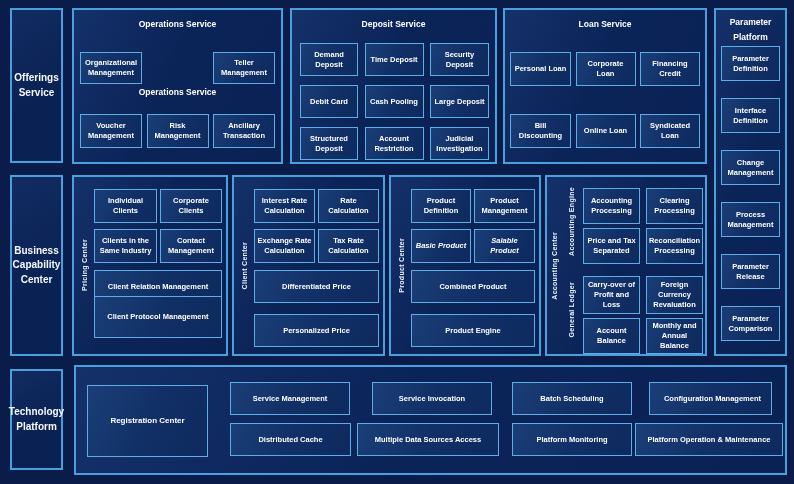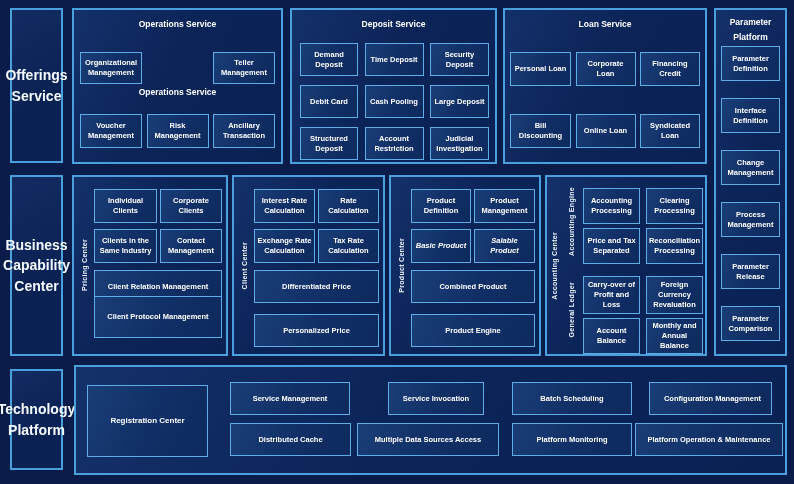--- a/index.html
+++ b/index.html
@@ -10,21 +10,21 @@
   .panel{
     position:absolute;box-sizing:border-box;
     border:2px solid #4aa0dd;
     background:linear-gradient(115deg,#15316a 0%,#0b2458 45%,#0a2154 100%);
   }
   .sidebar{
     position:absolute;box-sizing:border-box;
     border:2px solid #4aa0dd;
     background:linear-gradient(150deg,#122c62 0%,#0a2153 60%);
     display:flex;align-items:center;justify-content:center;text-align:center;
-    color:#f5faff;font-weight:bold;font-size:14px;line-height:1.45;padding:20px;
+    color:#f5faff;font-weight:bold;font-size:10px;line-height:1.45;padding:20px;
   }
   .box{
     position:absolute;box-sizing:border-box;
     border:1.5px solid #5fade6;
     background:linear-gradient(115deg,#1b3e78 0%,#113067 50%,#0e2a5e 100%);
     display:flex;align-items:center;justify-content:center;text-align:center;
     color:#ffffff;font-weight:bold;font-size:7.5px;line-height:1.3;padding:1px 2px;
   }
   .box.flexed{position:static;}
   .row{position:absolute;display:flex;}
@@ -178,21 +178,21 @@
     </div>
     <div class="row" style="left:36px;width:120px;top:141px;height:36px;gap:6px;">
       <div class="box flexed" style="width:57px;">Account Balance</div>
       <div class="box flexed" style="width:57px;">Monthly and Annual Balance</div>
     </div>
   </div>
 
   <div class="panel" style="left:74px;top:365px;width:713px;height:110px;">
     <div class="box" style="left:11px;top:18px;width:121px;height:72px;font-size:8px;">Registration Center</div>
     <div class="box" style="left:154px;top:15px;width:120px;height:33px;">Service Management</div>
-    <div class="box" style="left:312px;top:15px;width:96px;height:33px;">Service Invocation</div>
+    <div class="box" style="left:296px;top:15px;width:120px;height:33px;">Service Invocation</div>
     <div class="box" style="left:436px;top:15px;width:120px;height:33px;">Batch Scheduling</div>
     <div class="box" style="left:573px;top:15px;width:123px;height:33px;padding-left:6px;">Configuration Management</div>
     <div class="box" style="left:154px;top:56px;width:121px;height:33px;">Distributed Cache</div>
     <div class="box" style="left:281px;top:56px;width:142px;height:33px;">Multiple Data Sources Access</div>
     <div class="box" style="left:436px;top:56px;width:120px;height:33px;">Platform Monitoring</div>
     <div class="box" style="left:559px;top:56px;width:148px;height:33px;">Platform Operation &amp; Maintenance</div>
   </div>
 
 </div>
 

